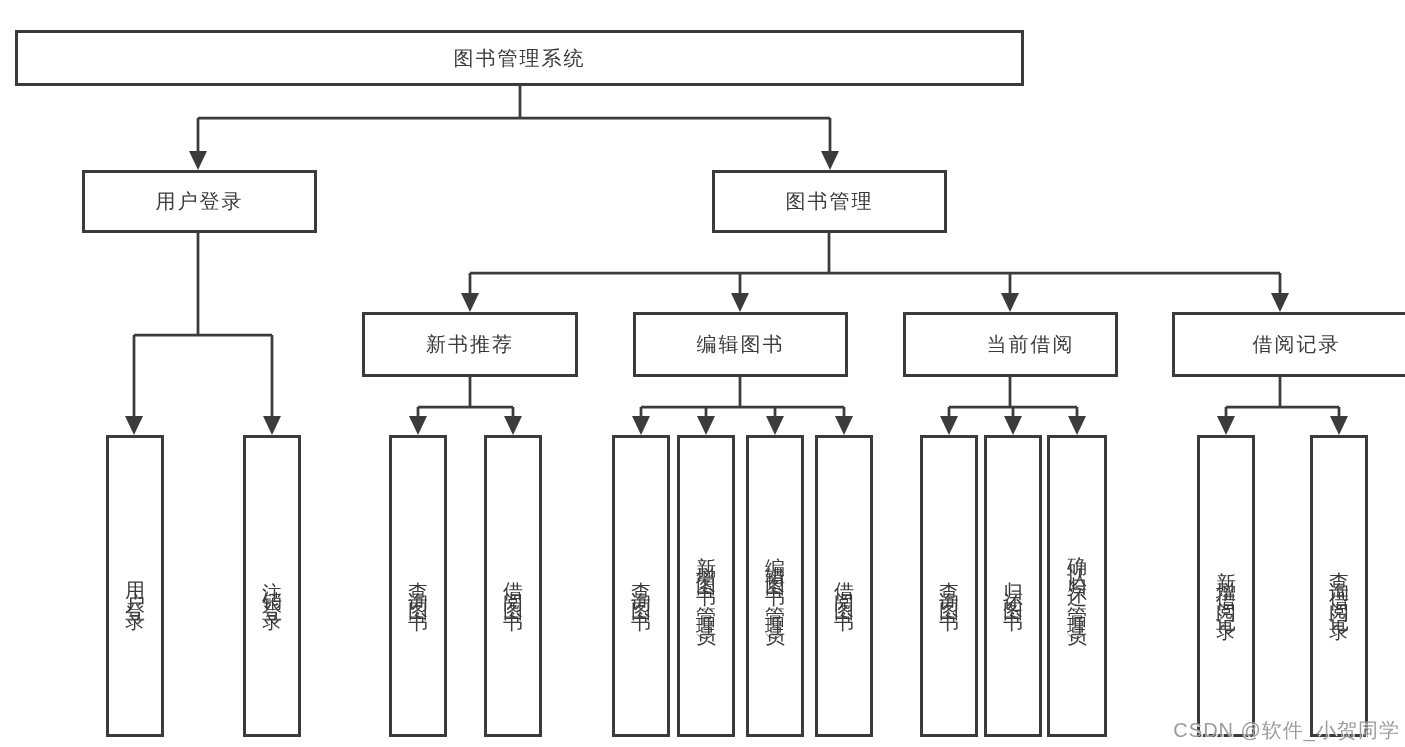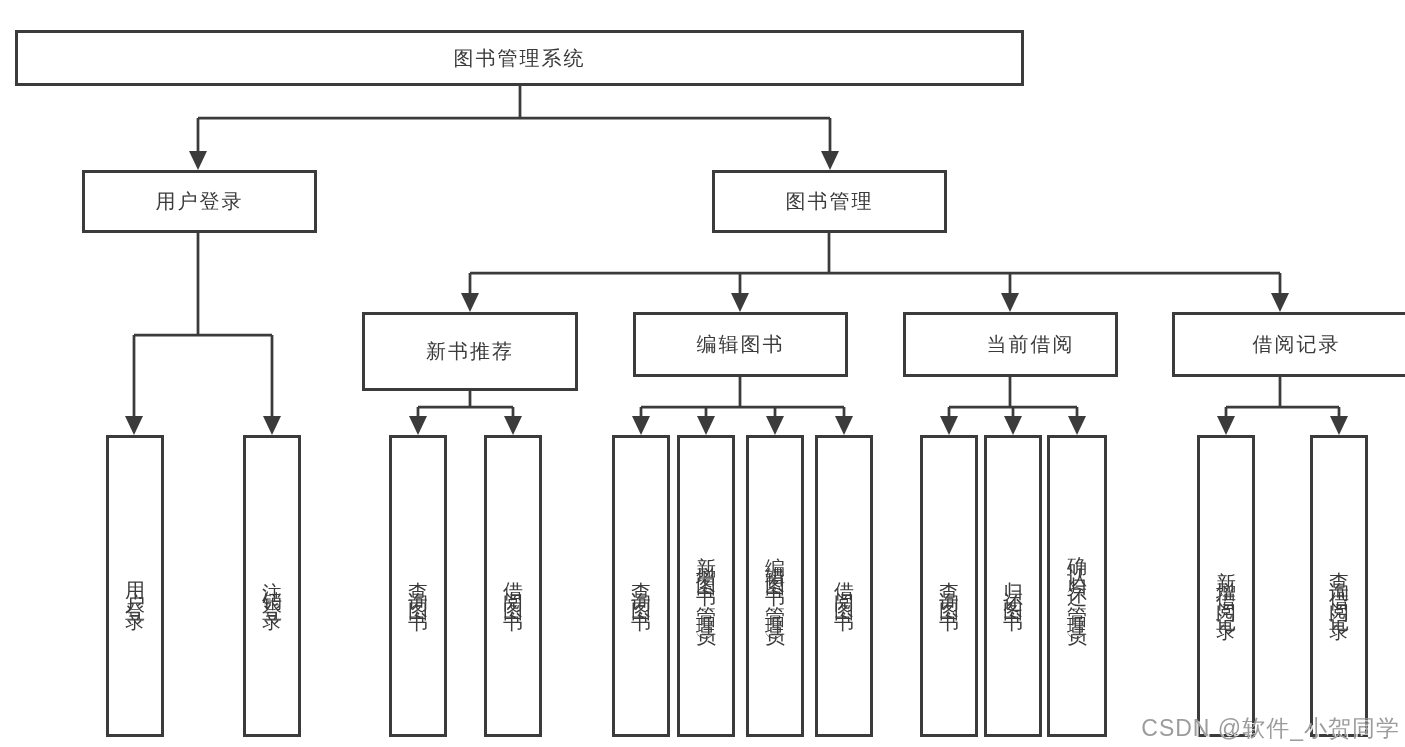--- a/index.html
+++ b/index.html
@@ -40,21 +40,21 @@
     writing-mode:vertical-lr;
     text-orientation:mixed;
     font-size:20px;
     line-height:1.05;
     letter-spacing:10px;
     white-space:nowrap;
   }
   .watermark{
     position:absolute;
     right:5px;bottom:3px;
-    font-size:23px;
+    font-size:20px;
     letter-spacing:1px;
     color:var(--wm);
     text-shadow:2px 2px 0 rgba(255,255,255,0.85);
     white-space:nowrap;
     margin-top:20px;
   }
 </style>
 </head>
 <body>
 
@@ -134,21 +134,21 @@
       <line x1="1339" y1="407" x2="1339" y2="417"></line>
       <polygon points="1330,416 1348,416 1339,435"></polygon>
     </g>
   </svg>
 
   <div class="node" style="left:15px;top:13px;width:1009px;height:56px;margin-top:17px;">图书管理系统</div>
 
   <div class="node" style="left:82px;top:170px;width:235px;height:63px;">用户登录</div>
   <div class="node" style="left:712px;top:170px;width:235px;height:63px;">图书管理</div>
 
-  <div class="node" style="left:362px;top:312px;width:216px;height:79px;">新书推荐</div>
+  <div class="node" style="left:362px;top:312px;width:216px;height:65px;">新书推荐</div>
   <div class="node" style="left:633px;top:312px;width:215px;height:65px;">编辑图书</div>
   <div class="node" style="left:903px;top:312px;width:215px;height:65px;padding-left:40px;">当前借阅</div>
   <div class="node" style="left:1172px;top:312px;width:249px;height:65px;">借阅记录</div>
 
   <div class="leaf" style="left:106px;">
     <span class="vtext">用户登录</span>
   </div>
   <div class="leaf" style="left:243px;">
     <span class="vtext">注销登录</span>
   </div>

